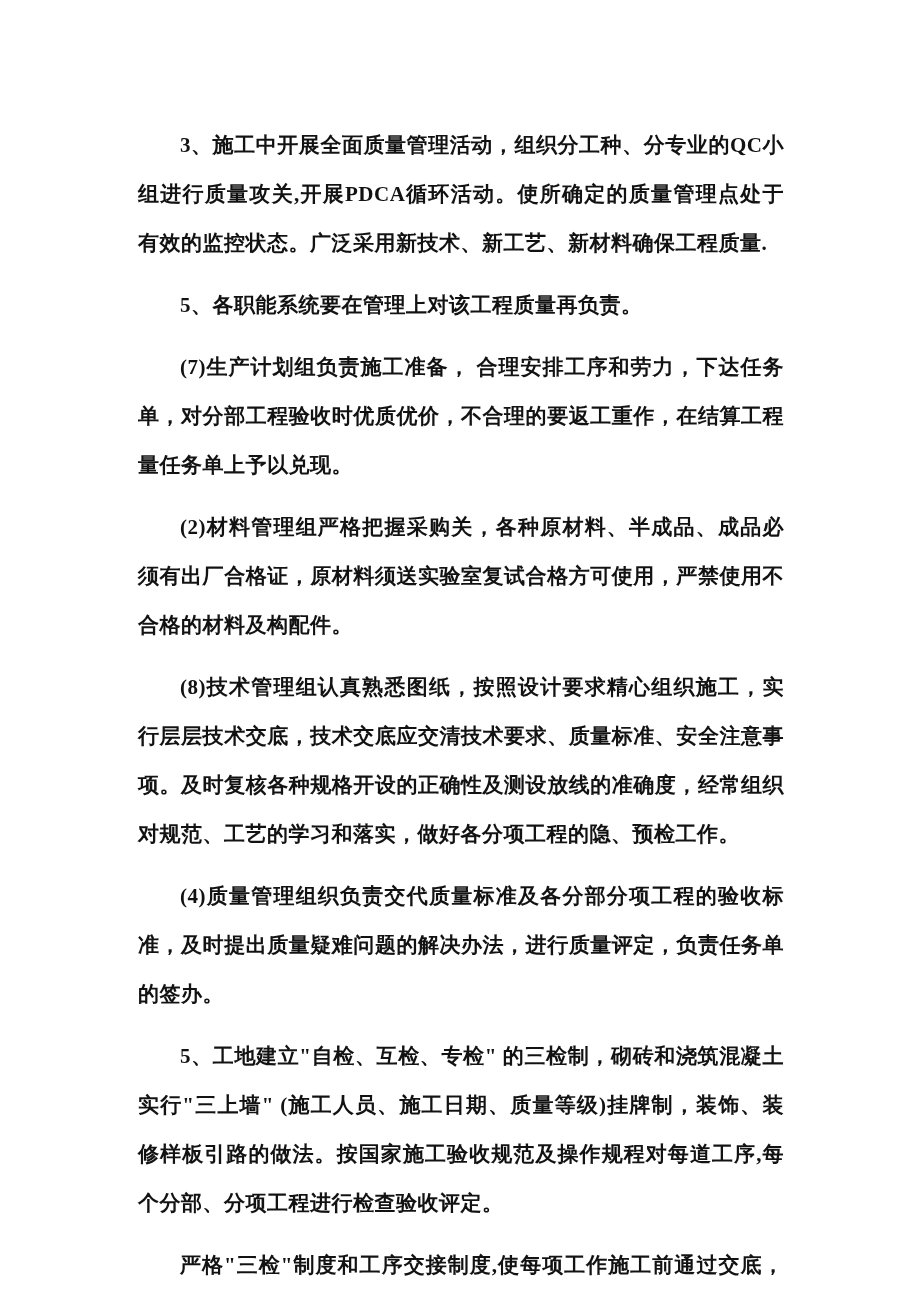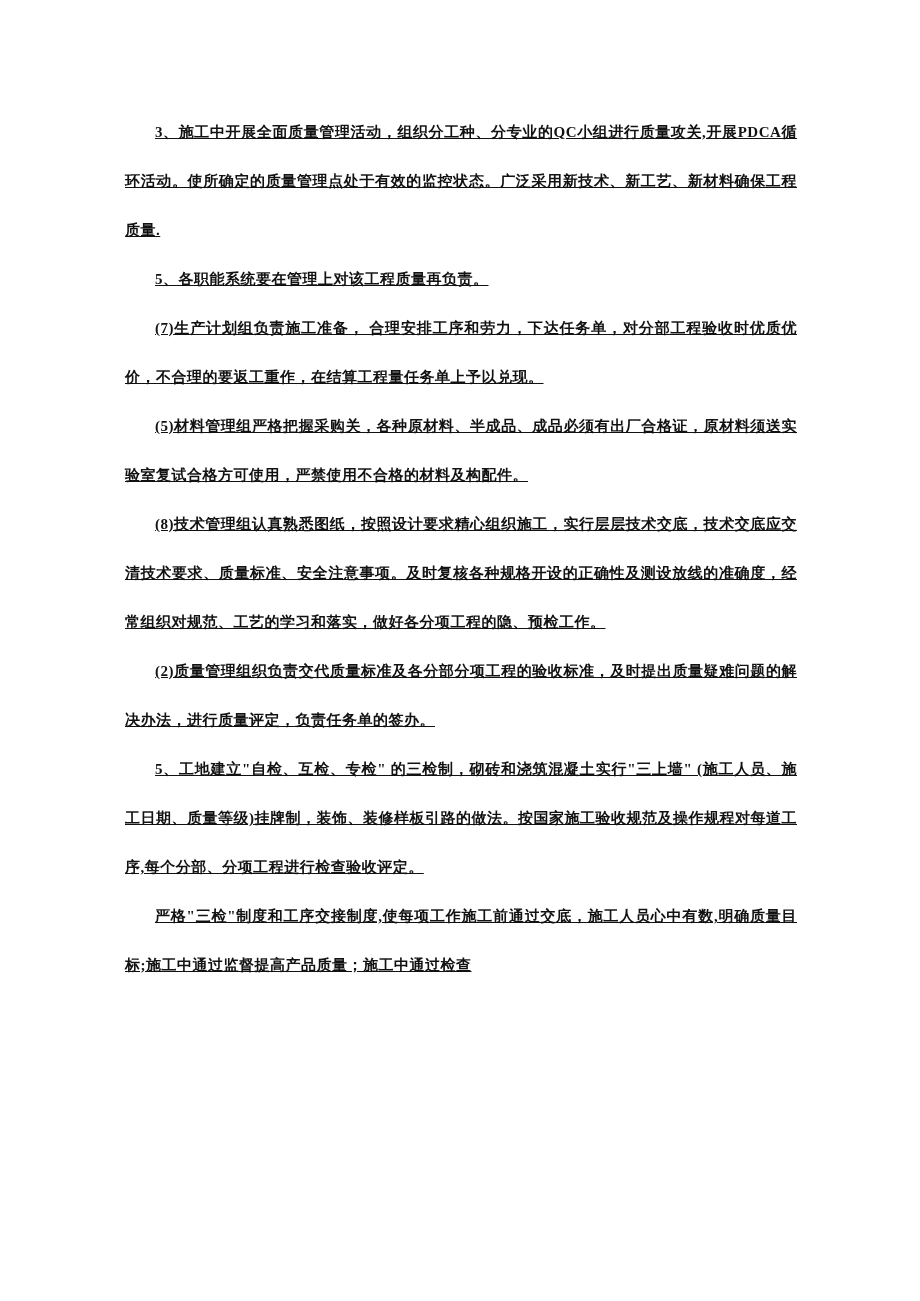--- a/index.html
+++ b/index.html
@@ -17,40 +17,39 @@
     font-family: "Liberation Serif", "DejaVu Serif", serif;
   }
   .doc-body {
     position: absolute;
     top: 108px;
     left: 125px;
     width: 672px;
     color: #121212;
   }
   .doc-body p {
-    margin: 0;
+    margin: 13px;
     padding: 0;
-    font-size: 15px;
+    font-size: 21px;
     font-weight: 600;
     line-height: 49px;
     text-align: justify;
     text-justify: inter-ideograph;
     text-indent: 2em;
     word-break: break-all;
     letter-spacing: 0.5px;
-    text-decoration: underline;
   }
 </style>
 </head>
 <body>
 
 <div class="page">
   <div class="doc-body">
     <p>3、施工中开展全面质量管理活动，组织分工种、分专业的QC小组进行质量攻关,开展PDCA循环活动。使所确定的质量管理点处于有效的监控状态。广泛采用新技术、新工艺、新材料确保工程质量.</p>
     <p>5、各职能系统要在管理上对该工程质量再负责。</p>
     <p>(7)生产计划组负责施工准备， 合理安排工序和劳力，下达任务单，对分部工程验收时优质优价，不合理的要返工重作，在结算工程量任务单上予以兑现。</p>
-    <p>(5)材料管理组严格把握采购关，各种原材料、半成品、成品必须有出厂合格证，原材料须送实验室复试合格方可使用，严禁使用不合格的材料及构配件。</p>
+    <p>(2)材料管理组严格把握采购关，各种原材料、半成品、成品必须有出厂合格证，原材料须送实验室复试合格方可使用，严禁使用不合格的材料及构配件。</p>
     <p>(8)技术管理组认真熟悉图纸，按照设计要求精心组织施工，实行层层技术交底，技术交底应交清技术要求、质量标准、安全注意事项。及时复核各种规格开设的正确性及测设放线的准确度，经常组织对规范、工艺的学习和落实，做好各分项工程的隐、预检工作。</p>
-    <p>(2)质量管理组织负责交代质量标准及各分部分项工程的验收标准，及时提出质量疑难问题的解决办法，进行质量评定，负责任务单的签办。</p>
+    <p>(4)质量管理组织负责交代质量标准及各分部分项工程的验收标准，及时提出质量疑难问题的解决办法，进行质量评定，负责任务单的签办。</p>
     <p>5、工地建立"自检、互检、专检" 的三检制，砌砖和浇筑混凝土实行"三上墙" (施工人员、施工日期、质量等级)挂牌制，装饰、装修样板引路的做法。按国家施工验收规范及操作规程对每道工序,每个分部、分项工程进行检查验收评定。</p>
     <p>严格"三检"制度和工序交接制度,使每项工作施工前通过交底，施工人员心中有数,明确质量目标;施工中通过监督提高产品质量；施工中通过检查</p>
   </div>
 </div>
 
 </body></html>

